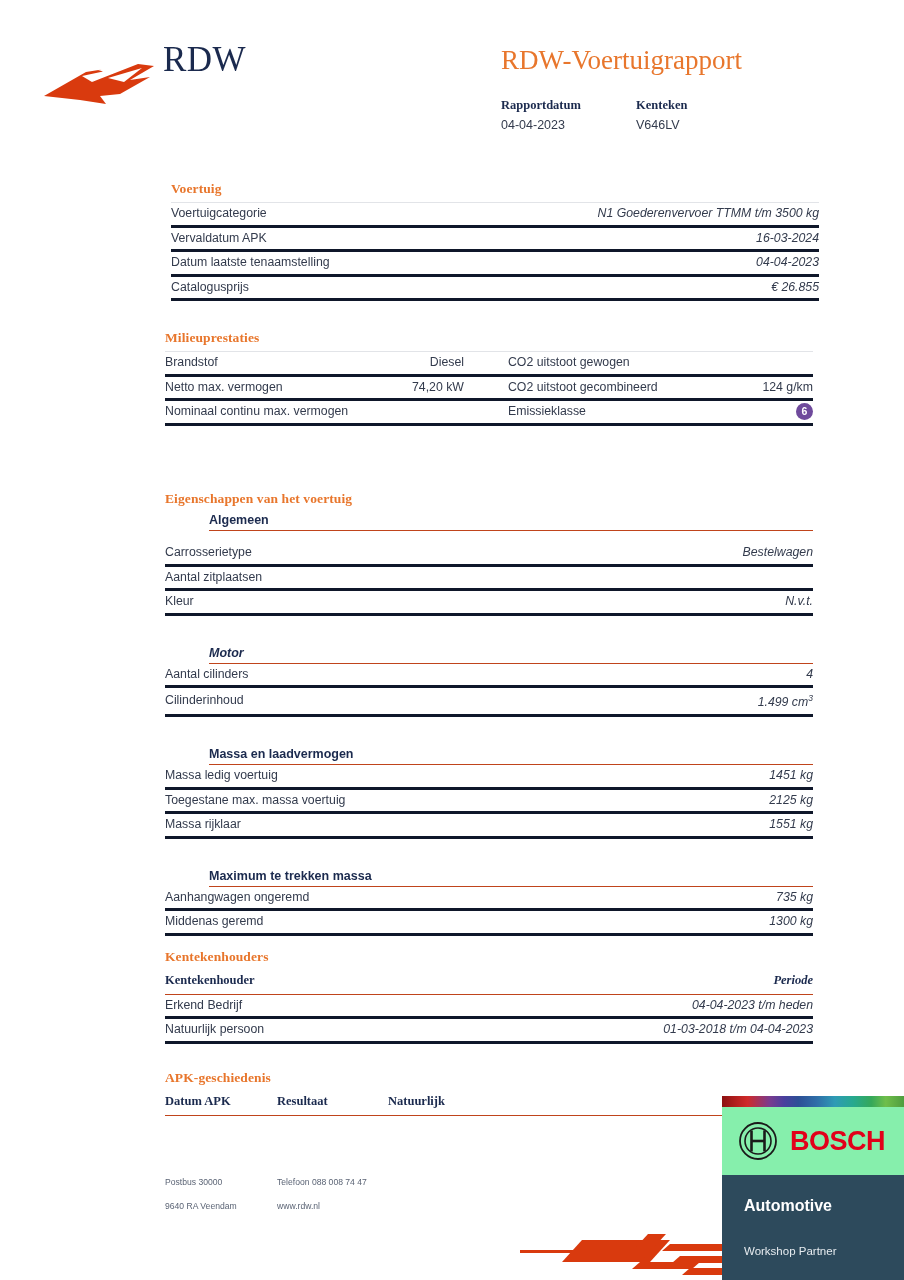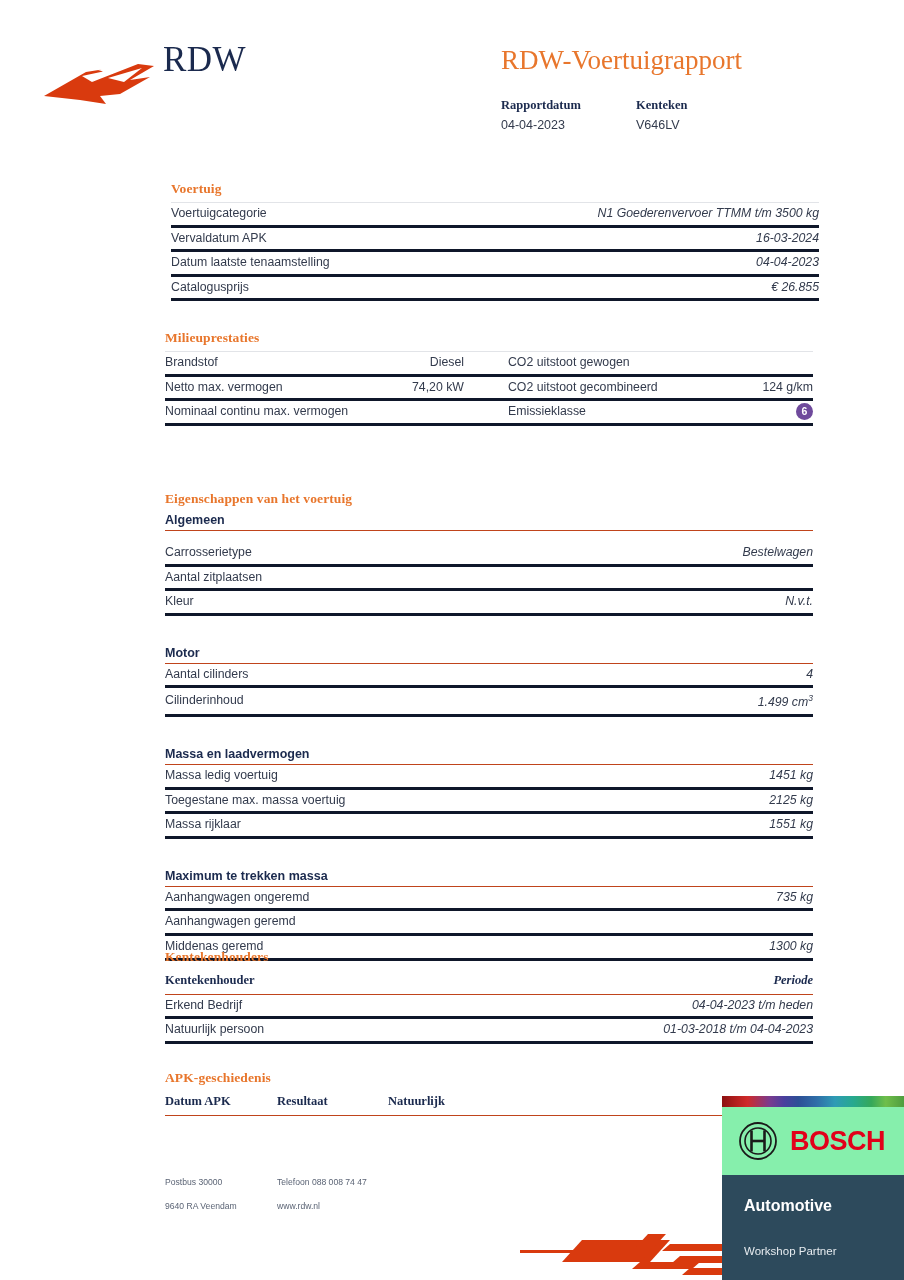--- a/index.html
+++ b/index.html
@@ -68,20 +68,21 @@
     margin-bottom: 5px;
     letter-spacing: 0.1px;
   }
 
   .sub-title {
     font-size: 12.5px;
     font-weight: bold;
     color: #1b2a4e;
     padding-bottom: 3px;
     border-bottom: 1.3px solid #c0441b;
+    margin-left: 44px;
   }
 
   .table { width: 100%; border-collapse: collapse; }
   .table tr { height: 21.6px; }
   .table td {
     border-bottom: 3px solid #0f172a;
     font-size: 12.3px;
     color: #333b4d;
     vertical-align: middle;
     padding: 0;
@@ -296,21 +297,21 @@
         <td class="lbl">Aantal zitplaatsen</td>
         <td class="val"></td>
       </tr>
       <tr>
         <td class="lbl">Kleur</td>
         <td class="val">N.v.t.</td>
       </tr>
     </tbody>
       </table>
 
-    <div class="sub-title" style="margin-top:30px;">Motor</div>
+    <div class="sub-title" style="margin-top:30px;font-style:italic;">Motor</div>
     <table class="table">
       <tbody>
           <tr>
         <td class="lbl">Aantal cilinders</td>
         <td class="val">4</td>
       </tr>
       <tr>
         <td class="lbl">Cilinderinhoud</td>
         <td class="val"><span>1.499 cm</span><sup>3</sup></td>
       </tr>
@@ -334,24 +335,20 @@
       </tr>
     </tbody>
       </table>
 
     <div class="sub-title" style="margin-top:30px;">Maximum te trekken massa</div>
     <table class="table">
       <tbody>
           <tr>
         <td class="lbl">Aanhangwagen ongeremd</td>
         <td class="val">735 kg</td>
-      </tr>
-      <tr>
-        <td class="lbl">Aanhangwagen geremd</td>
-        <td class="val"></td>
       </tr>
       <tr>
         <td class="lbl">Middenas geremd</td>
         <td class="val">1300 kg</td>
       </tr>
     </tbody>
       </table>
   </div>
 
   <div class="section" style="left:165px; top:949px;">

